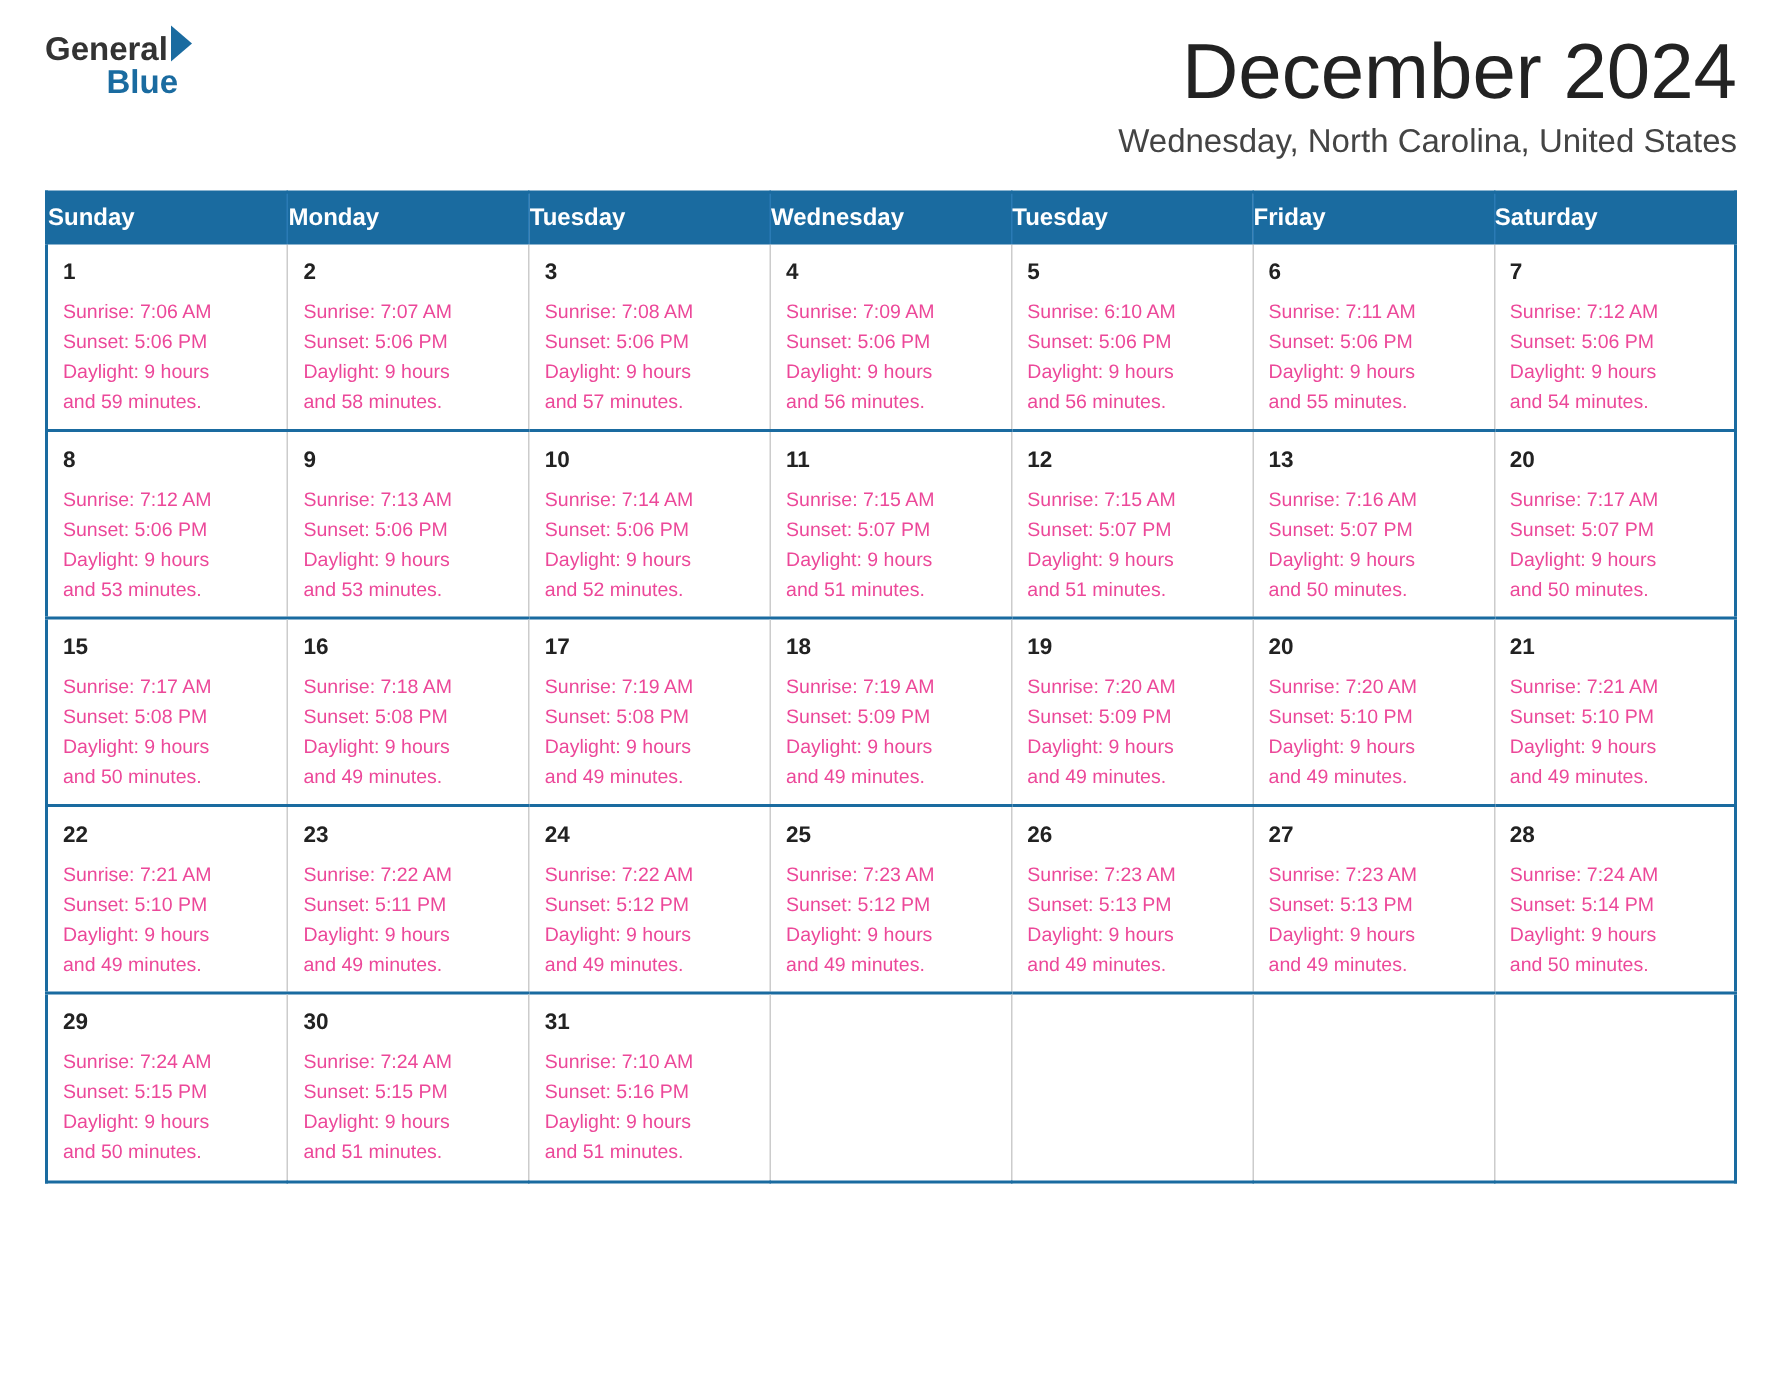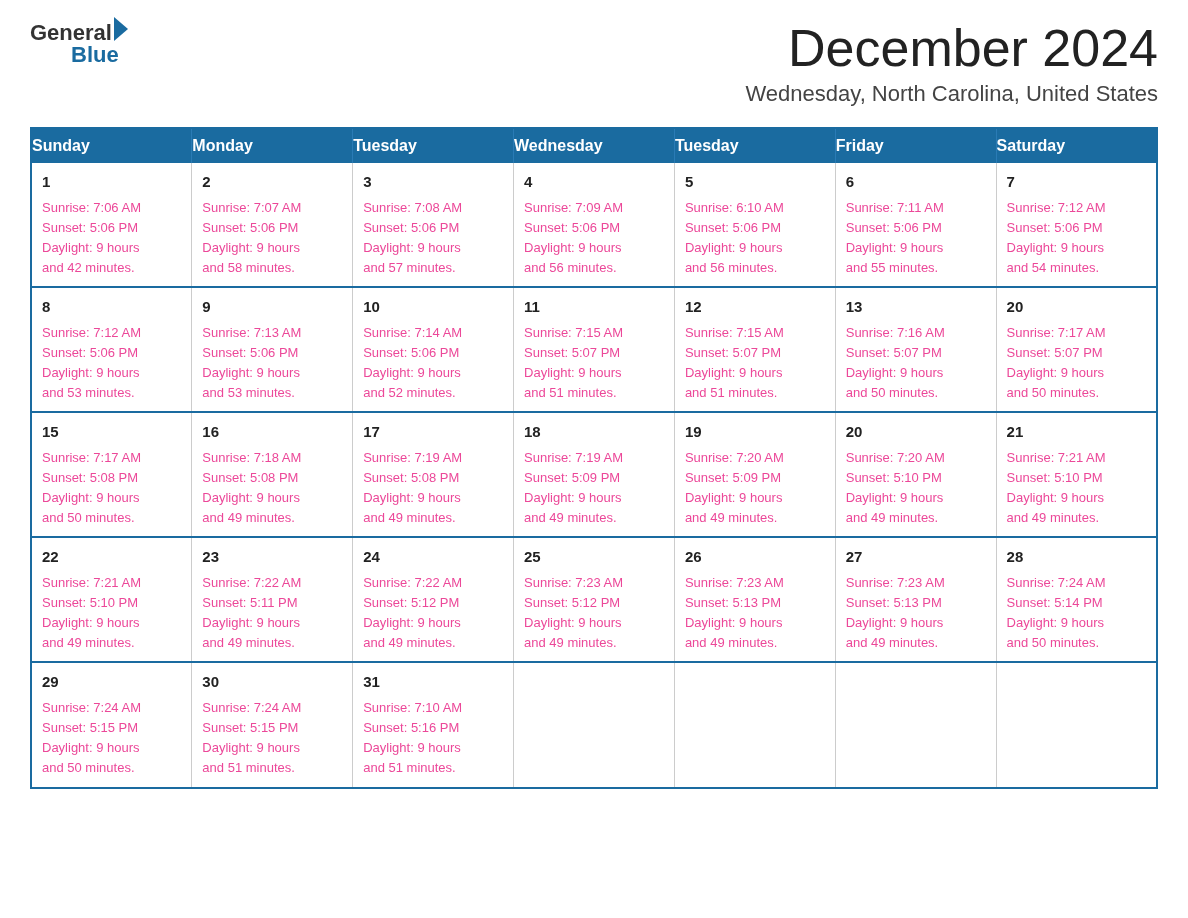--- a/index.html
+++ b/index.html
@@ -138,21 +138,21 @@
         <th>Wednesday</th>
         <th>Tuesday</th>
         <th>Friday</th>
         <th>Saturday</th>
       </tr>
   </thead>
   <tbody id="calendar-body">
   <tr>
         <td>
           <span class="day-number">1</span>
-          <div class="day-info"><span>Sunrise: 7:06 AM</span><br><span>Sunset: 5:06 PM</span><br><span>Daylight: 9 hours</span><br><span>and 42 minutes.</span></div>
+          <div class="day-info"><span>Sunrise: 7:06 AM</span><br><span>Sunset: 5:06 PM</span><br><span>Daylight: 9 hours</span><br><span>and 59 minutes.</span></div>
         </td>
         <td>
           <span class="day-number">2</span>
           <div class="day-info"><span>Sunrise: 7:07 AM</span><br><span>Sunset: 5:06 PM</span><br><span>Daylight: 9 hours</span><br><span>and 58 minutes.</span></div>
         </td>
         <td>
           <span class="day-number">3</span>
           <div class="day-info"><span>Sunrise: 7:08 AM</span><br><span>Sunset: 5:06 PM</span><br><span>Daylight: 9 hours</span><br><span>and 57 minutes.</span></div>
         </td>
         <td>

